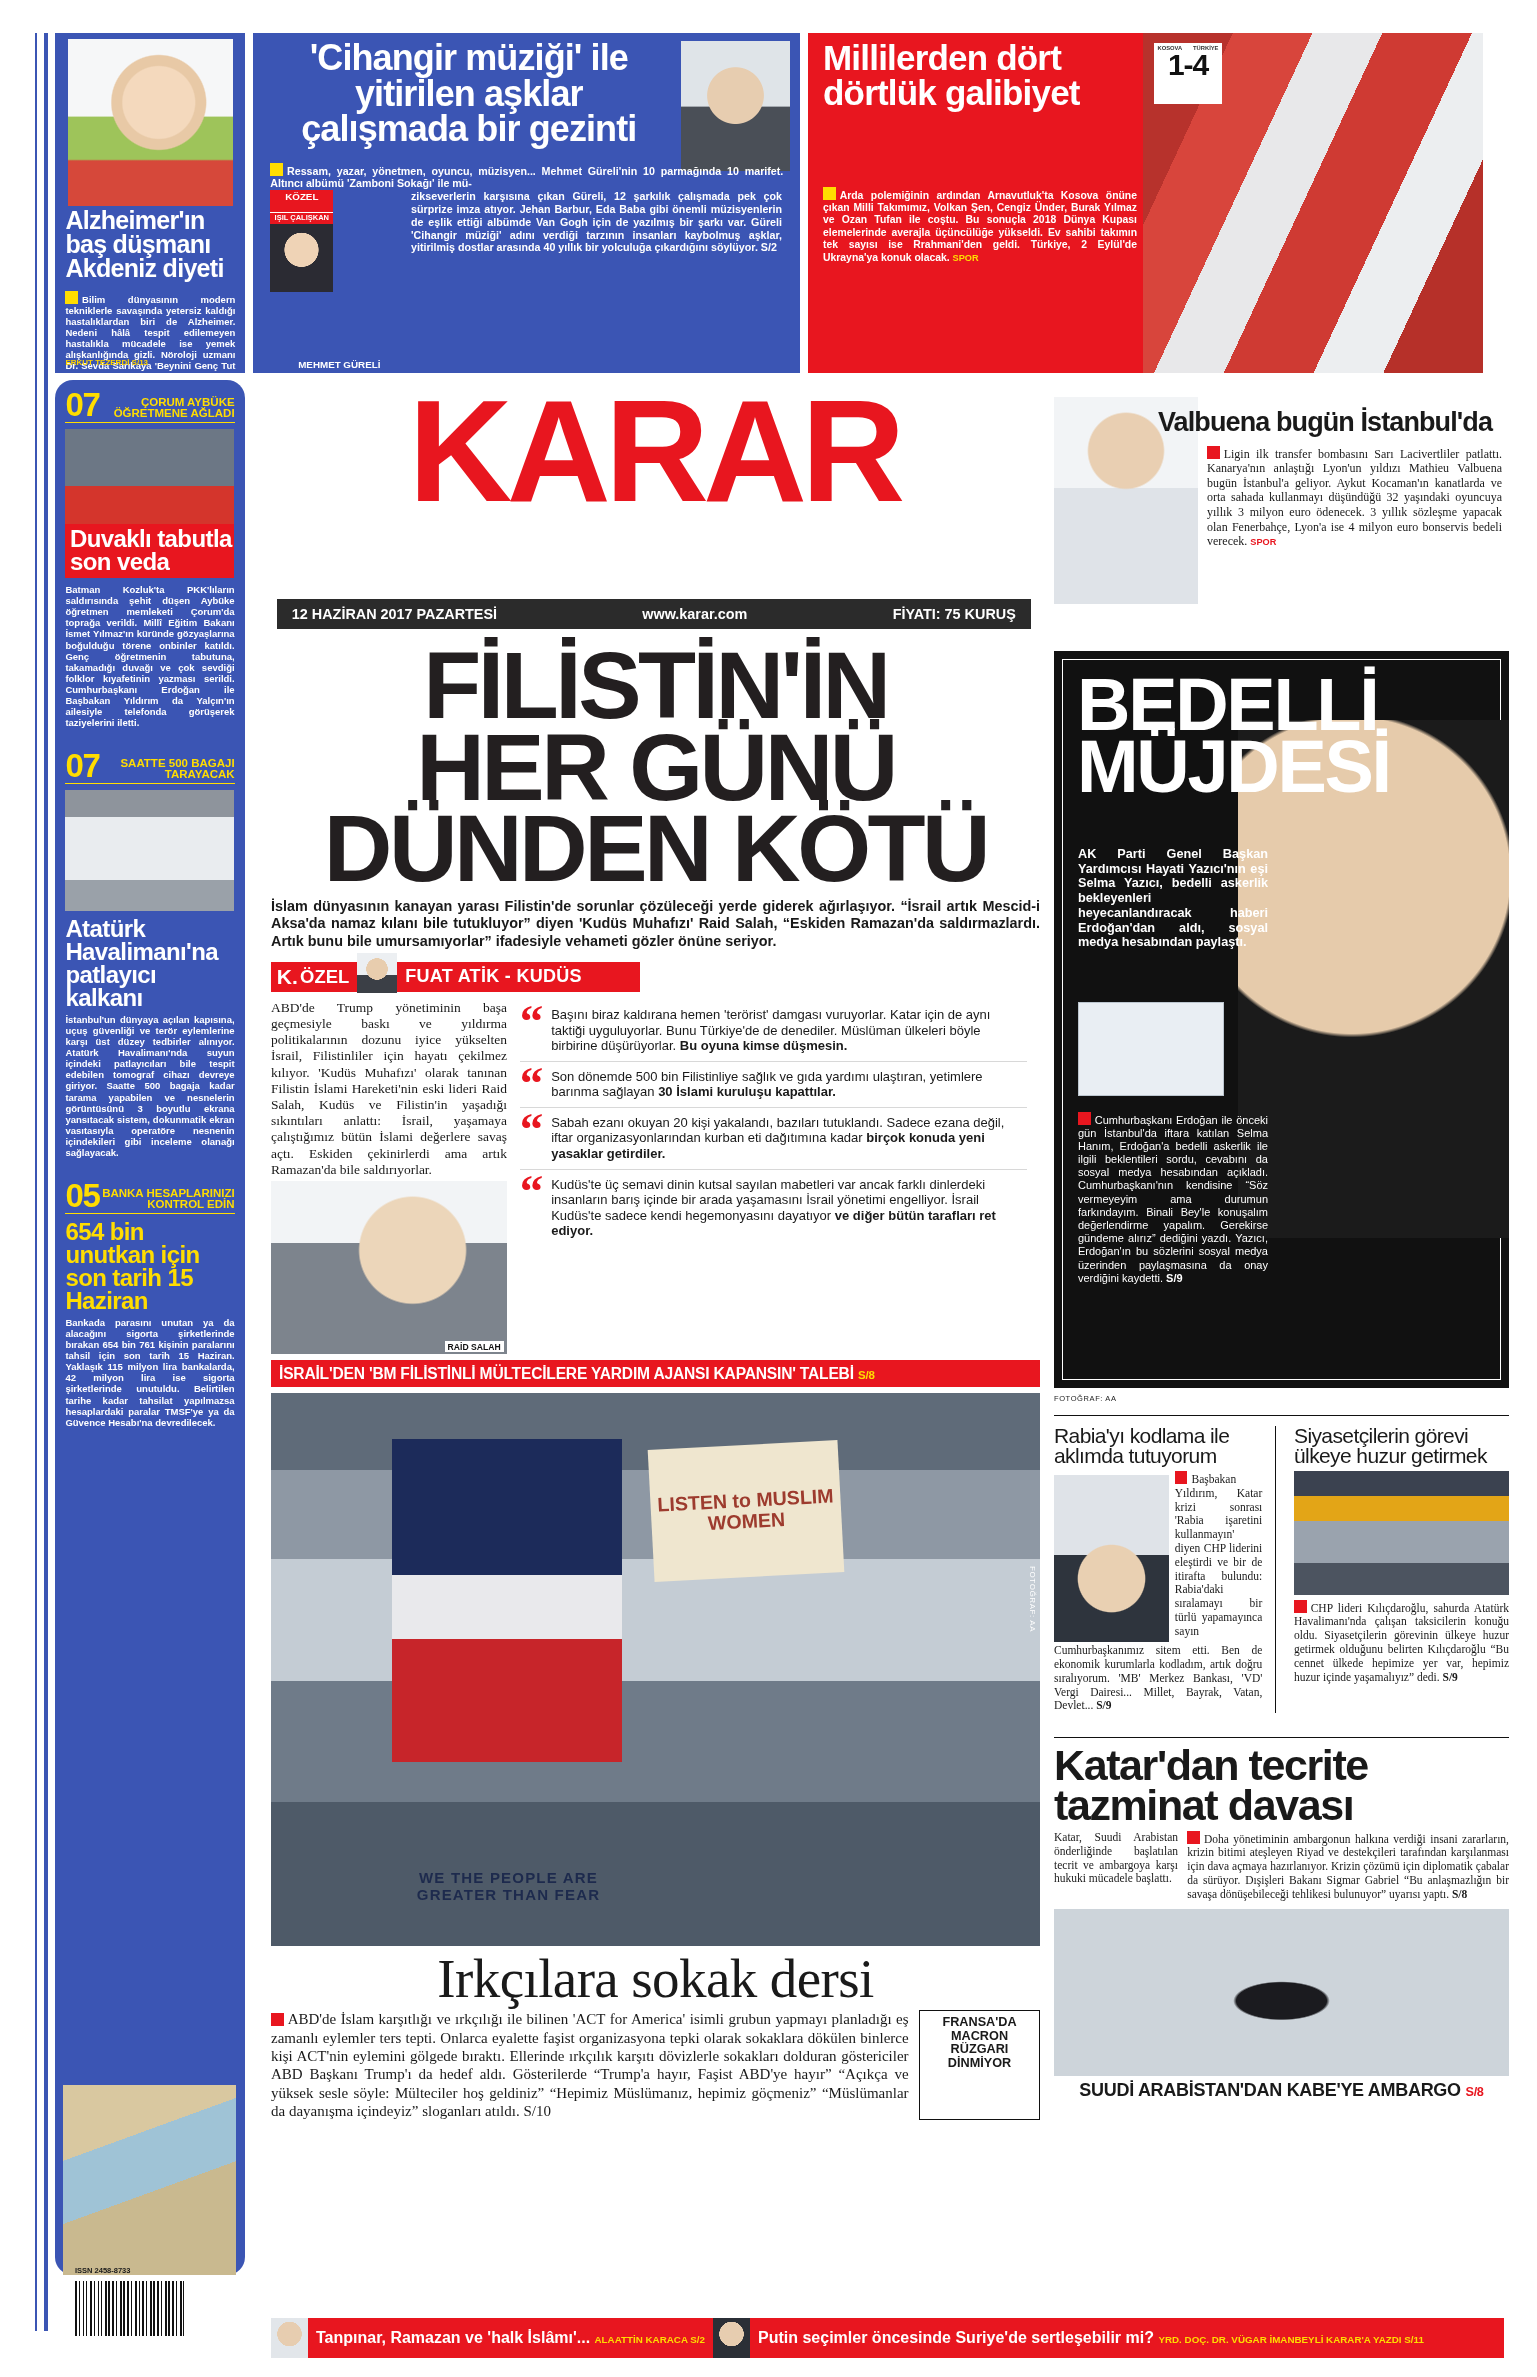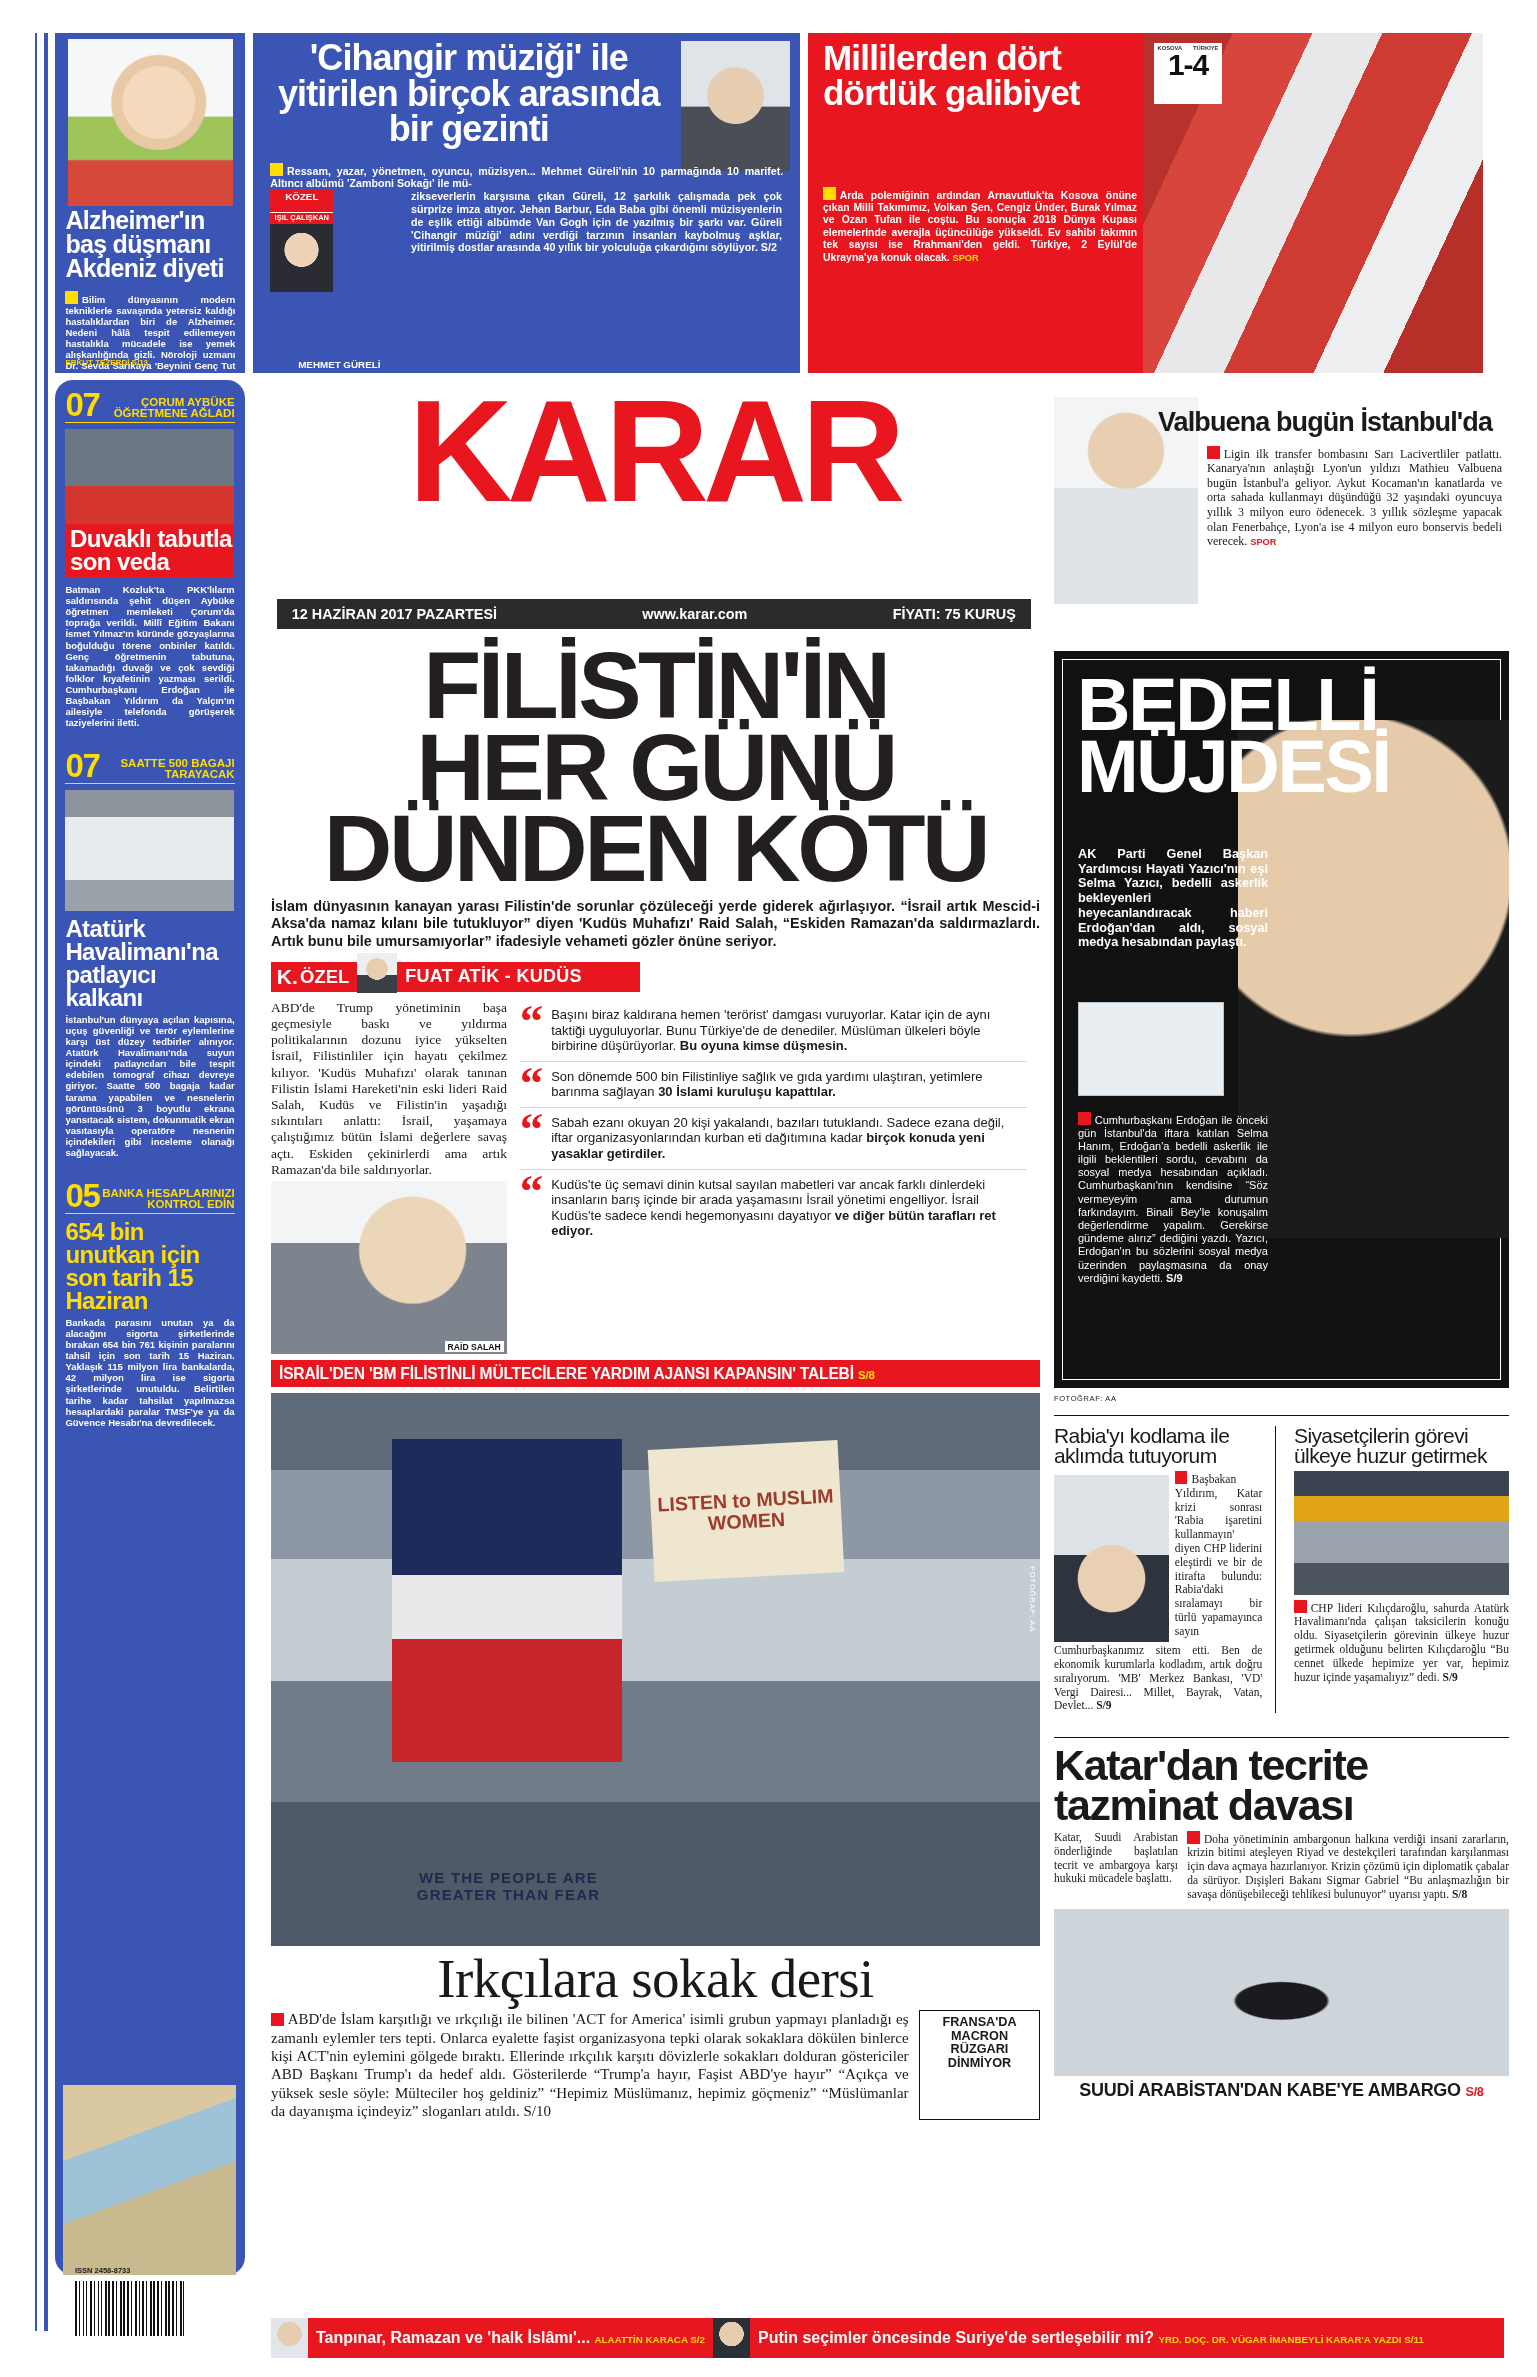--- a/index.html
+++ b/index.html
@@ -144,21 +144,21 @@
   <div class="topstrip">
 
     <div class="tsA">
       <div class="imgwrap ph" style="background-image:radial-gradient(circle at 55% 38%, #f4d9bd 0 26%, #e8c9a6 27% 34%, transparent 35%),linear-gradient(180deg,#f6f7f8 0 46%,#9ec45a 47% 72%,#d6483a 73% 100%);"></div>
       <h2>Alzheimer'ın baş düşmanı Akdeniz diyeti</h2>
       <p><span class="sqr sqy"></span><span>Bilim dünyasının modern tekniklerle savaşında yetersiz kaldığı hastalıklardan biri de Alzheimer. Nedeni hâlâ tespit edilemeyen hastalıkla mücadele ise yemek alışkanlığında gizli. Nöroloji uzmanı Dr. Sevda Sarıkaya 'Beynini Genç Tut Unutkanlıktan Kurtul' kitabında Alzheimer'a karşı etkisi kanıtlanmış koruma yöntemlerini sıralıyor. Listenin ilk sırasına da kızartmadan uzak duran, bolca yeşil sebze, balık ve zeytinyağının tüketildiği Akdeniz diyetini yerleştiriyor.</span></p>
       <div class="byline">ERKUT TEZERDİ S/13</div>
     </div>
 
     <div class="tsB">
-      <h2>'Cihangir müziği' ile yitirilen birçok arasında bir gezinti</h2>
+      <h2>'Cihangir müziği' ile yitirilen aşklar çalışmada bir gezinti</h2>
       <div class="face ph" style="background-image:radial-gradient(circle at 50% 42%, #e7cdb0 0 30%, transparent 31%),linear-gradient(180deg,#dfe4e8 0 50%,#4a4f57 51% 100%);"></div>
       <p class="lead"><span class="sqr sqy"></span><span>Ressam, yazar, yönetmen, oyuncu, müzisyen... Mehmet Güreli'nin 10 parmağında 10 marifet. Altıncı albümü 'Zamboni Sokağı' ile mü-</span></p>
       <div class="ozelbox">
         <div class="k"><span>K</span><span>ÖZEL</span></div>
         <div class="nm">IŞIL ÇALIŞKAN</div>
         <div class="av ph" style="background-image:radial-gradient(circle at 50% 38%,#efd3b6 0 32%,transparent 33%),linear-gradient(180deg,#2b2b33 0 100%);"></div>
       </div>
       <div class="col">zikseverlerin karşısına çıkan Güreli, 12 şarkılık çalışmada pek çok sürprize imza atıyor. Jehan Barbur, Eda Baba gibi önemli müzisyenlerin de eşlik ettiği albümde Van Gogh için de yazılmış bir şarkı var. Güreli 'Cihangir müziği' adını verdiği tarzının insanları kaybolmuş aşklar, yitirilmiş dostlar arasında 40 yıllık bir yolculuğa çıkardığını söylüyor. S/2</div>
       <div class="author">MEHMET GÜRELİ</div>
     </div>

